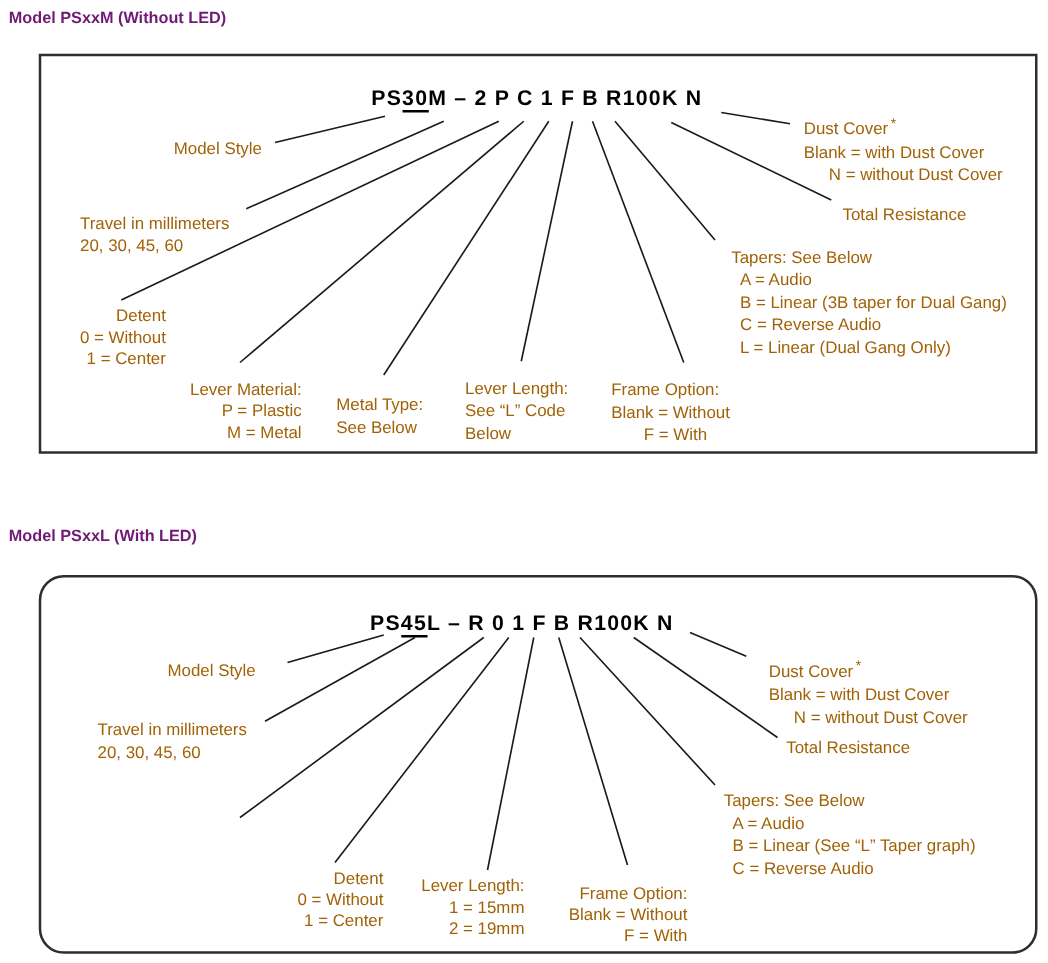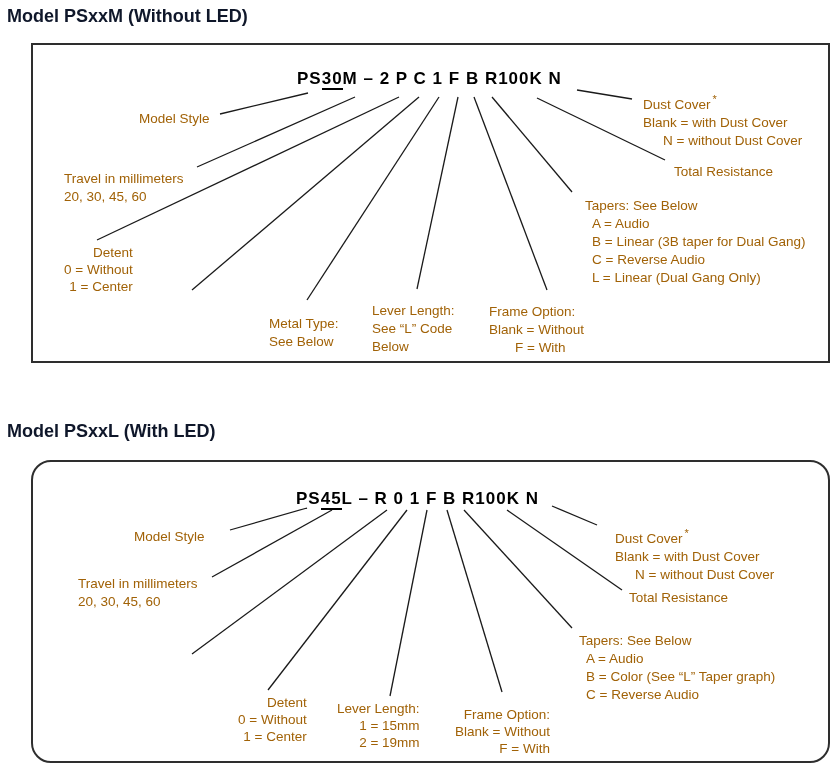--- a/index.html
+++ b/index.html
@@ -2,21 +2,21 @@
 <html><head>
 <meta charset="utf-8">
 <style>
   html,body{margin:0;padding:0;}
   body{
     width:838px;height:770px;position:relative;background:#ffffff;
     font-family:"Liberation Sans", sans-serif;color:#111;
     -webkit-font-smoothing:antialiased;overflow:hidden;
   }
   .heading{
-    position:absolute;left:7px;font-weight:bold;font-size:18px;color:#0f172a;
+    position:absolute;left:7px;font-weight:bold;font-size:13px;color:#701a75;
     white-space:nowrap;
   }
   .box{
     position:absolute;left:31px;width:795px;border:2px solid #2e2e2e;background:#fff;
   }
   .pn{
     position:absolute;font-weight:bold;font-size:17px;letter-spacing:1px;
     white-space:nowrap;color:#000;line-height:20px;
   }
   .pn .u{border-bottom:2px solid #000;padding-bottom:0px;}
@@ -66,20 +66,25 @@
     <div class="row">Travel in millimeters</div>
     <div class="row">20, 30, 45, 60</div>
   </div>
 
   <div class="lbl lh17" style="left:31px;top:199px;">
     <div class="row">Detent</div>
     <div class="row">0 = Without</div>
     <div class="row">1 = Center</div>
   </div>
 
+  <div class="lbl lh17" style="left:119px;top:258px;">
+    <div class="row">Lever Material:</div>
+    <div class="row">P = Plastic</div>
+    <div class="row">M = Metal</div>
+  </div>
 
   <div class="lbl" style="left:236px;top:270px;">
     <div class="row">Metal Type:</div>
     <div class="row">See Below</div>
   </div>
 
   <div class="lbl" style="left:339px;top:257px;">
     <div class="row">Lever Length:</div>
     <div class="row">See “L” Code</div>
     <div class="row">Below</div>
@@ -155,21 +160,21 @@
 
   <div class="lbl lh17" style="left:422px;top:244px;">
     <div class="row">Frame Option:</div>
     <div class="row">Blank = Without</div>
     <div class="row ind26">F = With</div>
   </div>
 
   <div class="lbl" style="left:546px;top:170px;">
     <div class="row">Tapers: See Below</div>
     <div class="row ind7">A = Audio</div>
-    <div class="row ind7">B = Color (See “L” Taper graph)</div>
+    <div class="row ind7">B = Linear (See “L” Taper graph)</div>
     <div class="row ind7">C = Reverse Audio</div>
   </div>
 
   <div class="lbl" style="left:596px;top:127px;">
     <div class="row">Total Resistance</div>
   </div>
 
   <div class="lbl" style="left:582px;top:62px;">
     <div class="row"><span>Dust Cover</span><sup>*</sup></div>
     <div class="row">Blank = with Dust Cover</div>

